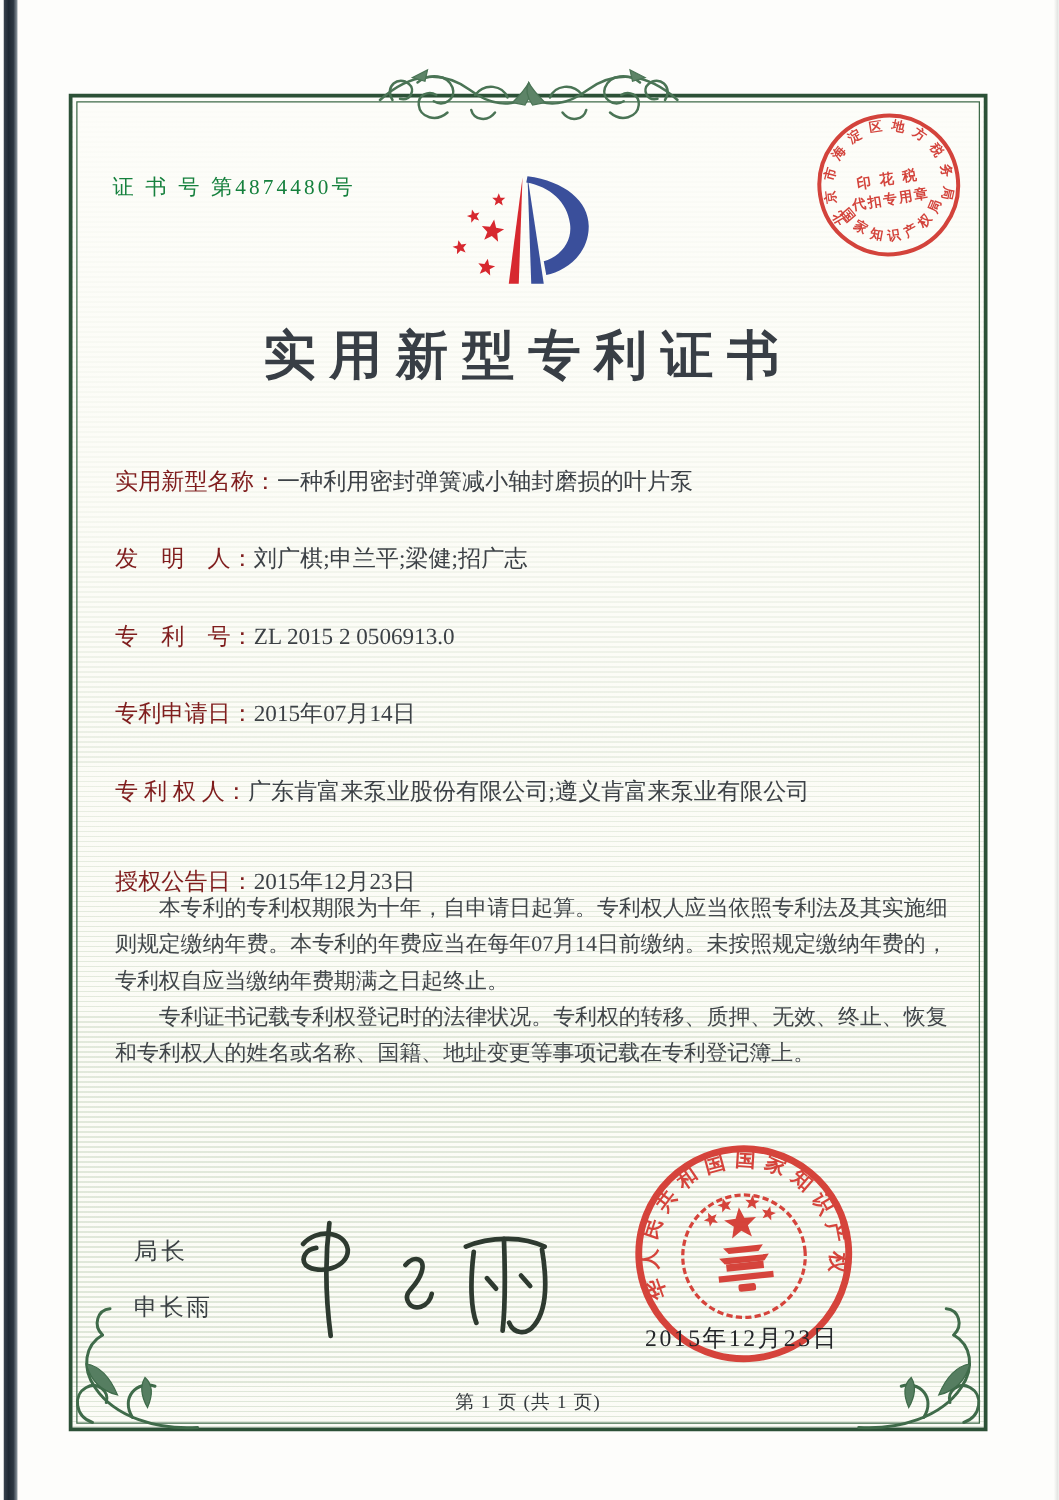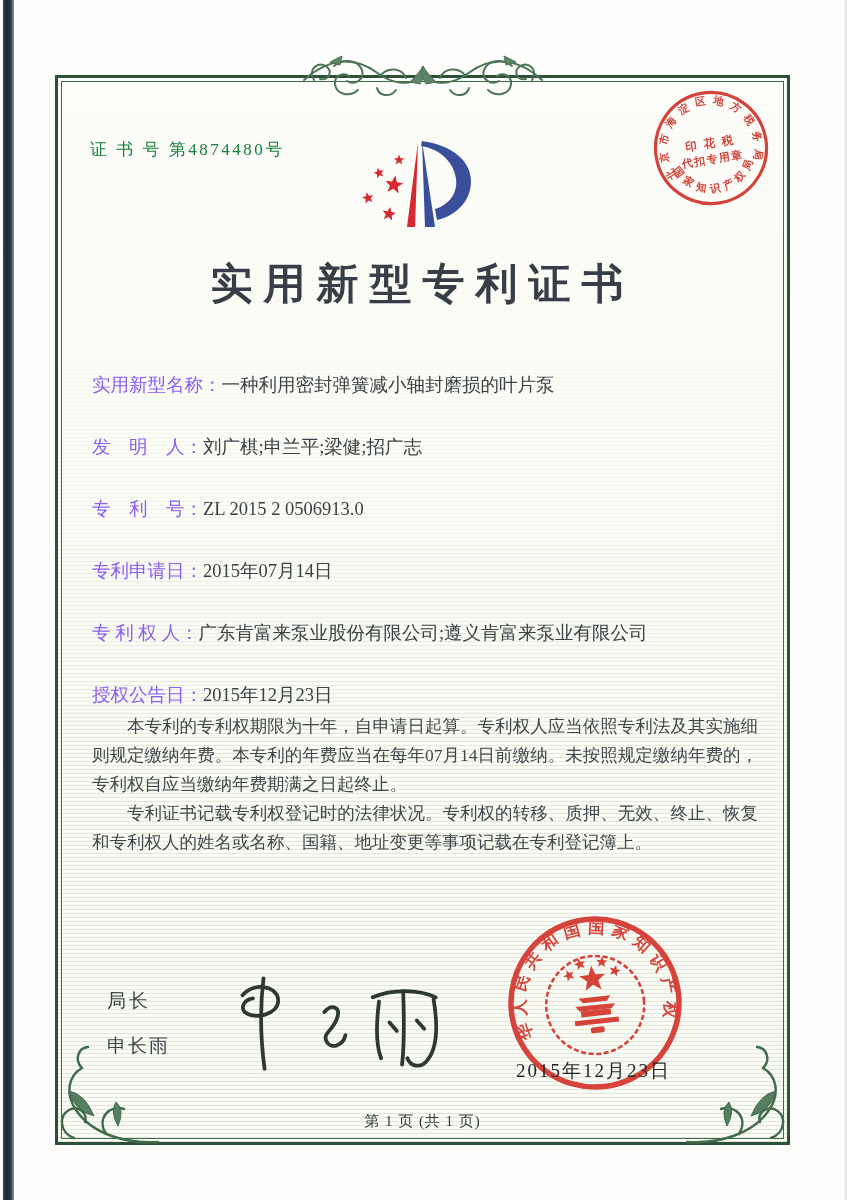--- a/index.html
+++ b/index.html
@@ -44,21 +44,21 @@
 
   .logo { left:346px; top:134px; width:136px; height:112px; }
 
   .title {
     left:55px; top:256px; width:735px; text-align:center;
     font-size:42px; font-weight:700; letter-spacing:11px; color:#383e45;
   }
 
   .fields { left:92px; top:372px; width:670px; }
   .field-row { position:absolute; left:0; width:670px; font-size:18.5px; color:#3c4146; white-space:nowrap; }
-  .field-row .lbl { color:#8b5cf6; }
+  .field-row .lbl { color:#7f1d1d; }
   .field-row .val { color:#3c4146;text-align:right; }
 
   .body-text { left:92px; top:712px; width:666px; }
   .body-text p {
     font-size:17.5px; line-height:29px; color:#41464a;
     text-align:justify; text-indent:2em;
   }
 
   .director { left:107px; top:988px; font-size:19px; color:#3b4144; letter-spacing:3px; }
   .director .name { display:block; margin-top:19px; letter-spacing:2px; }
@@ -168,21 +168,21 @@
   </svg>
 
   <div class="abs title">实用新型专利证书</div>
 
   <div class="abs fields">
     <div class="field-row" style="top:0px"><span class="lbl">实用新型名称：</span><span class="val">一种利用密封弹簧减小轴封磨损的叶片泵</span></div>
     <div class="field-row" style="top:62px"><span class="lbl">发　明　人：</span><span class="val">刘广棋;申兰平;梁健;招广志</span></div>
     <div class="field-row" style="top:124px"><span class="lbl">专　利　号：</span><span class="val">ZL 2015 2 0506913.0</span></div>
     <div class="field-row" style="top:186px"><span class="lbl">专利申请日：</span><span class="val">2015年07月14日</span></div>
     <div class="field-row" style="top:248px"><span class="lbl">专 利 权 人：</span><span class="val">广东肯富来泵业股份有限公司;遵义肯富来泵业有限公司</span></div>
-    <div class="field-row" style="top:310px"><span class="lbl">授权公告日：</span><span class="val">2015年12月23日</span></div>
+    <div class="field-row" style="top:320px"><span class="lbl">授权公告日：</span><span class="val">2015年12月23日</span></div>
   </div>
 
   <div class="abs body-text">
     <p>本专利的专利权期限为十年，自申请日起算。专利权人应当依照专利法及其实施细则规定缴纳年费。本专利的年费应当在每年07月14日前缴纳。未按照规定缴纳年费的，专利权自应当缴纳年费期满之日起终止。</p>
     <p>专利证书记载专利权登记时的法律状况。专利权的转移、质押、无效、终止、恢复和专利权人的姓名或名称、国籍、地址变更等事项记载在专利登记簿上。</p>
   </div>
 
   <div class="abs director">
     <span>局长</span>
     <span class="name">申长雨</span>

